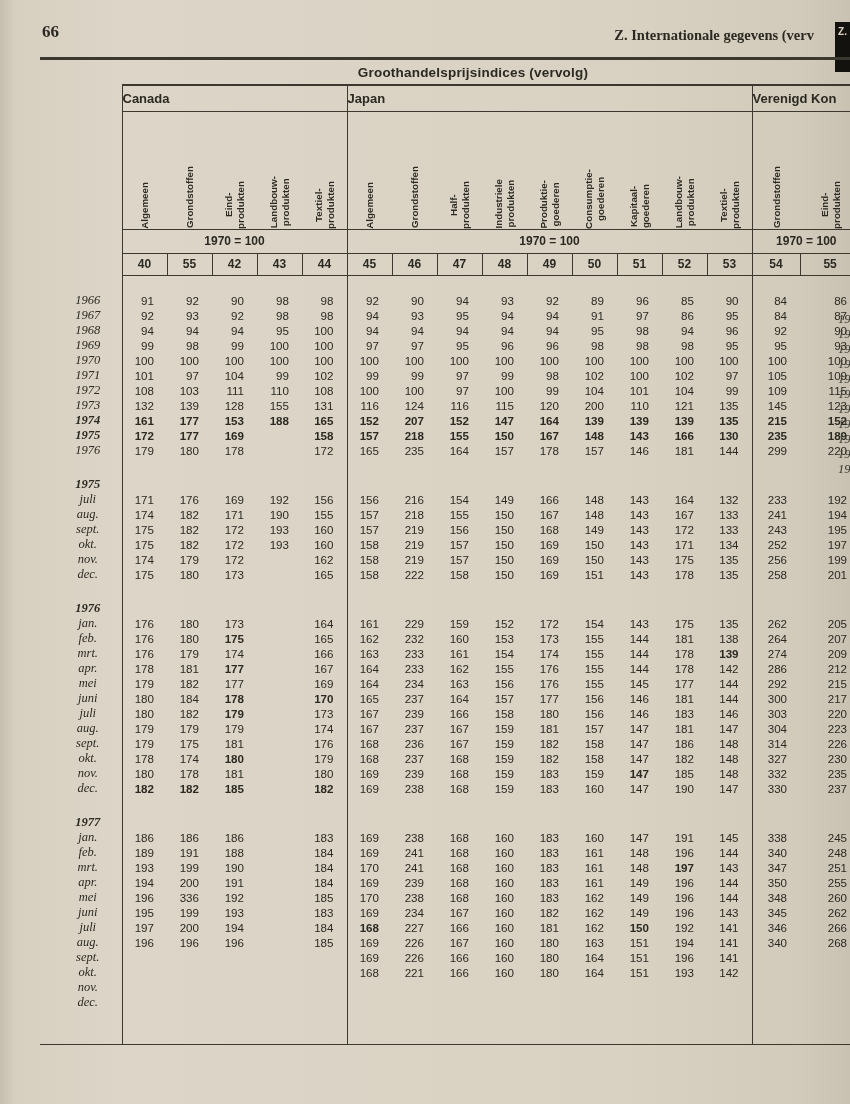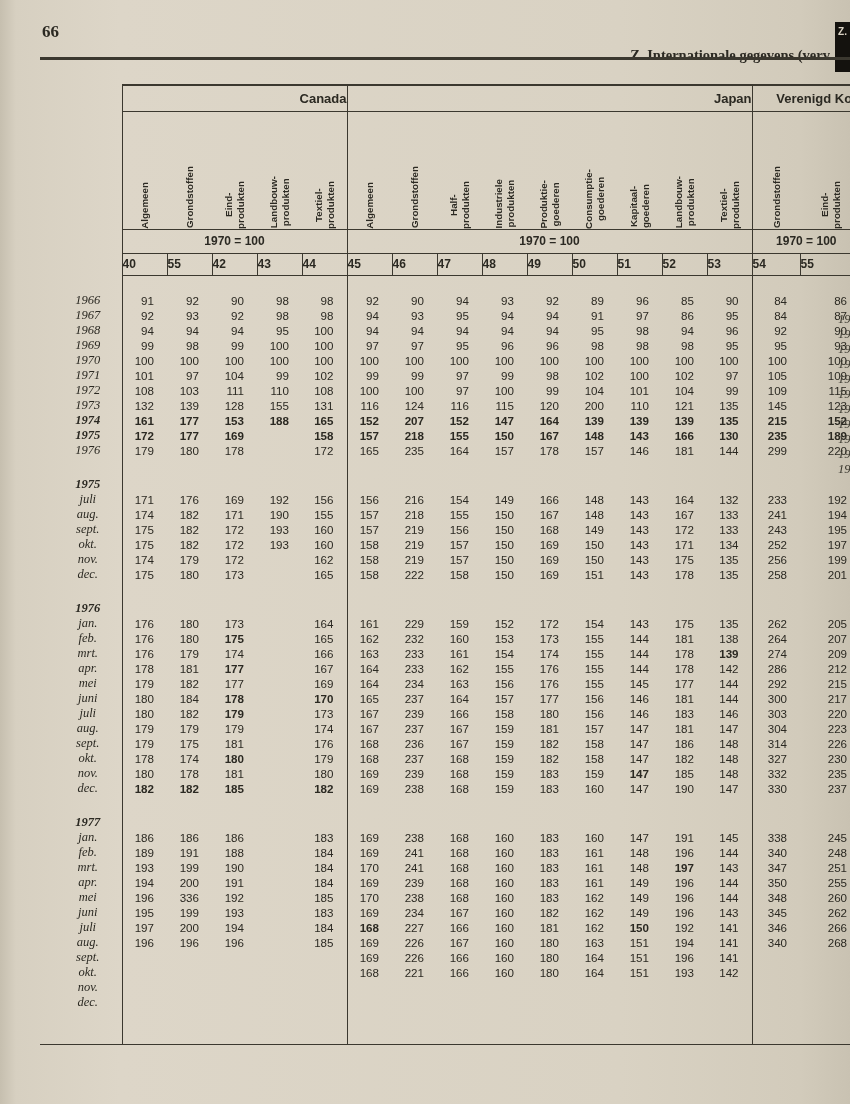--- a/index.html
+++ b/index.html
@@ -10,53 +10,53 @@
   html,body{margin:0;padding:0;background:#b9b2a2;}
   #page{
     position:relative;
     width:850px;height:1104px;
     overflow:hidden;
     background:linear-gradient(90deg,#c6bfaf 0px,#d7d0c1 16px,#ddd6c8 120px,#d9d2c3 620px,#d2cbbb 800px,#c9c2b2 850px);
     color:var(--ink);
     font-family:"Liberation Sans",sans-serif;
   }
   .pagenum{position:absolute;left:42px;top:22px;font:700 17px "Liberation Serif",serif;}
-  .righthead{position:absolute;right:20px;top:27px;font:700 14.5px "Liberation Serif",serif;white-space:nowrap;margin-top:20px;}
+  .righthead{position:absolute;right:36px;top:27px;font:700 14.5px "Liberation Serif",serif;white-space:nowrap;}
   .tab{
     position:absolute;right:0;top:22px;width:15px;height:50px;background:#14120e;
     color:#d9d2c3;font:700 10px "Liberation Sans",sans-serif;
     display:flex;justify-content:center;padding-top:4px;box-sizing:border-box;
   }
   .toprule{position:absolute;left:40px;right:0;top:57px;height:2.5px;background:var(--line);}
   .title{
     position:absolute;left:123px;top:65px;width:700px;text-align:center;
     font:700 13.5px "Liberation Sans",sans-serif;letter-spacing:.2px;
   }
   .tablewrap{position:absolute;top:84px;left:40px;}
   table{border-collapse:collapse;table-layout:fixed;width:820px;}
   th,td{padding:0;margin:0;box-sizing:border-box;}
   .stub{border-right:1px solid var(--line);}
   .gs{border-left:1px solid var(--line);}
   .gname{
-    height:26px;font:700 13px "Liberation Sans",sans-serif;text-align:right;vertical-align:middle;
+    height:26px;font:700 13px "Liberation Sans",sans-serif;text-align:left;vertical-align:middle;
     border-top:2px solid var(--line);border-bottom:1px solid var(--line);margin-left:40px;
   }
   .rot{height:118px;vertical-align:bottom;border-bottom:1px solid var(--line);}
   .rot .v{
     writing-mode:vertical-rl;transform:rotate(180deg);
     white-space:pre-line;
     font:700 9.8px/11.5px "Liberation Sans",sans-serif;
     margin:0 auto;padding-bottom:5px;
   }
   .base{
     height:24px;font:700 12px "Liberation Sans",sans-serif;text-align:center;vertical-align:middle;
     border-bottom:1px solid var(--line);white-space:nowrap;overflow:hidden;
   }
   .num{
-    height:22px;font:700 12px "Liberation Sans",sans-serif;text-align:left;vertical-align:middle;
+    height:22px;font:700 12px "Liberation Sans",sans-serif;text-align:center;vertical-align:middle;
     border-right:1px solid var(--line);border-bottom:1.6px solid var(--line);margin-top:47px;
   }
   tbody td{
     height:15px;font:400 11.6px/15px "Liberation Sans",sans-serif;
     text-align:right;padding-right:13px;overflow:hidden;white-space:nowrap;
   }
   tbody td.lab{
     font:italic 400 12.5px/15px "Liberation Serif",serif;
     text-align:center;padding:0 0 0 14px;
   }
@@ -77,20 +77,21 @@
 <body>
 
 <div id="page">
 
   <div class="pagenum">66</div>
   <div class="righthead">Z. Internationale gegevens (verv</div>
   <div class="tab">
     <span>Z.</span>
   </div>
   <div class="toprule"></div>
+  <div class="title">Groothandelsprijsindices (vervolg)</div>
 
   <div class="tablewrap">
     <table>
       <colgroup>
         <col style="width:82px">
         <col style="width:45px">
           <col style="width:45px">
           <col style="width:45px">
           <col style="width:45px">
           <col style="width:45px">

